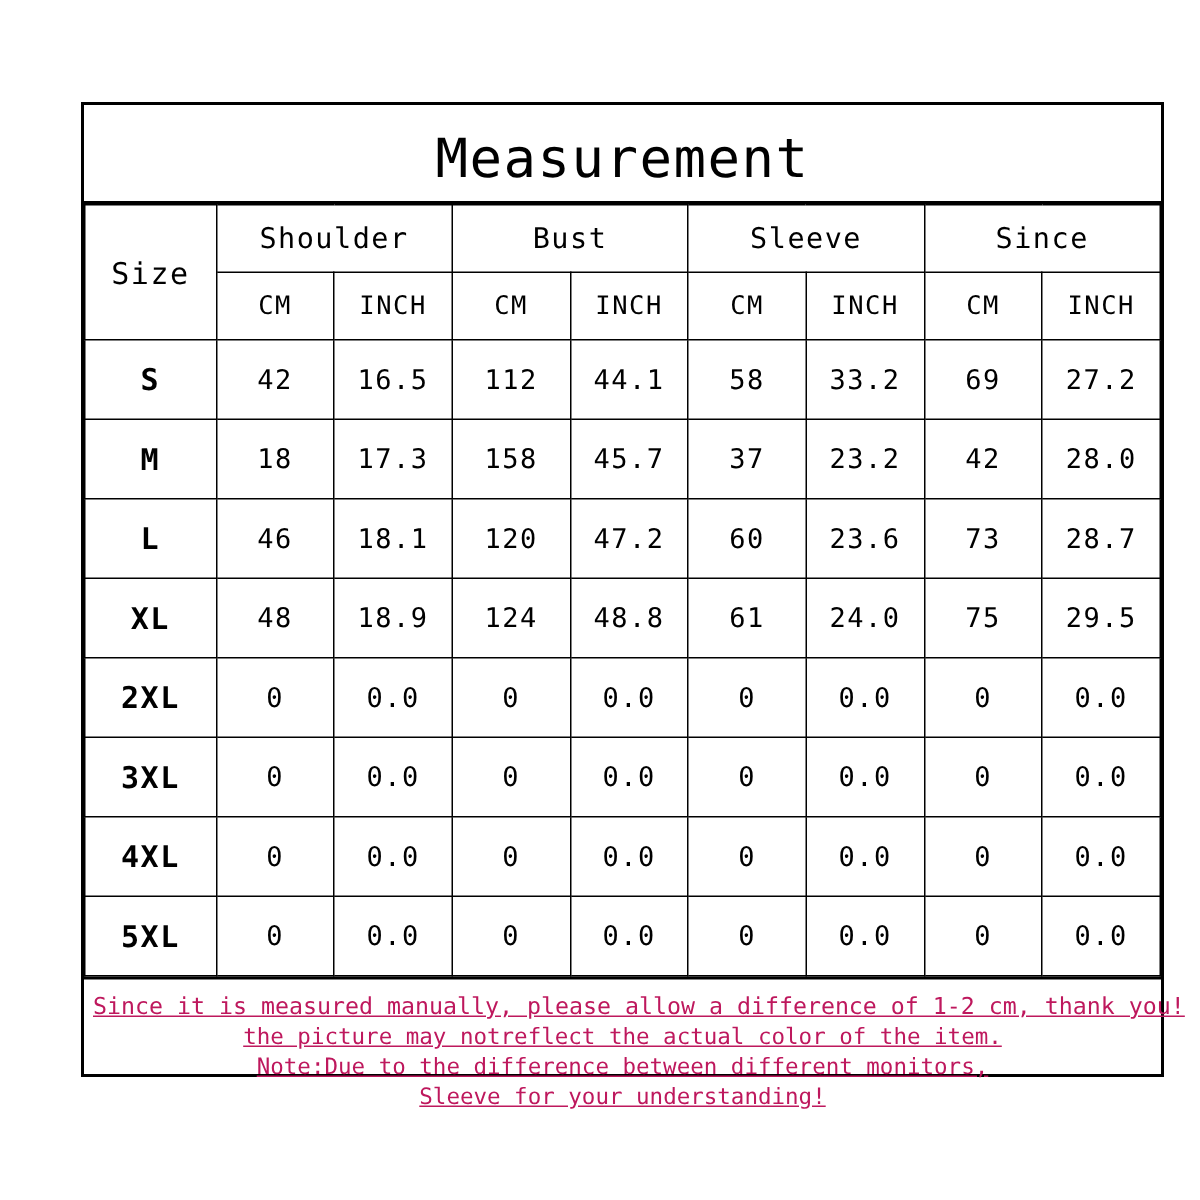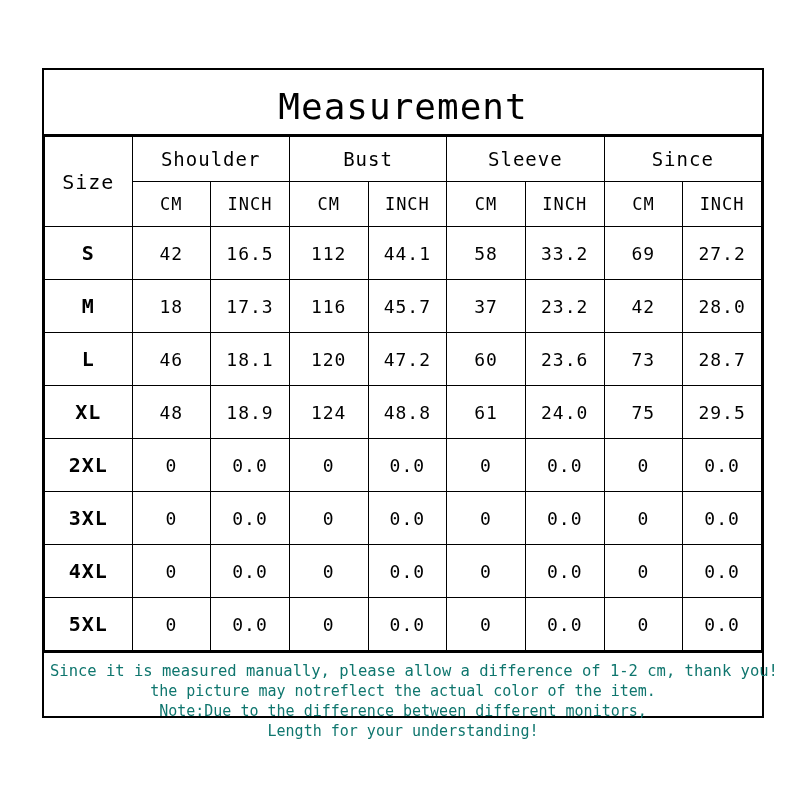--- a/index.html
+++ b/index.html
@@ -11,21 +11,21 @@
     font-family: "DejaVu Sans Mono", monospace;
   }
   #page {
     position: relative;
     width: 800px;
     height: 800px;
     background: #ffffff;
   }
   .chart-frame {
     position: absolute;
-    left: 42px;
+    left: 54px;
     top: 68px;
     width: 722px;
     height: 650px;
     border: 2px solid #000000;
     box-sizing: border-box;
     background: #ffffff;
   }
   .title {
     text-align: center;
     font-family: "DejaVu Sans Mono", monospace;
@@ -83,23 +83,24 @@
   }
   .notes {
     text-align: center;
     padding: 8px 6px 6px 6px;
     border-top: 2px solid #000000;
   }
   .notes div {
     font-family: "DejaVu Sans Mono", monospace;
     font-size: 15px;
     line-height: 20px;
-    color: #0f766e;
+    color: #be185d;
     letter-spacing: 0px;
     white-space: nowrap;
+    text-decoration: underline;
   }
   .notes div.n1 { font-size: 15.5px; }
 </style>
 </head>
 <body>
 
 <div id="page">
   <div class="chart-frame">
 
     <div class="title">Measurement</div>
@@ -144,21 +145,21 @@
           <td class="cell">44.1</td>
           <td class="cell">58</td>
           <td class="cell">33.2</td>
           <td class="cell">69</td>
           <td class="cell">27.2</td>
         </tr>
         <tr>
           <td class="row-label">M</td>
           <td class="cell">18</td>
           <td class="cell">17.3</td>
-          <td class="cell">116</td>
+          <td class="cell">158</td>
           <td class="cell">45.7</td>
           <td class="cell">37</td>
           <td class="cell">23.2</td>
           <td class="cell">42</td>
           <td class="cell">28.0</td>
         </tr>
         <tr>
           <td class="row-label">L</td>
           <td class="cell">46</td>
           <td class="cell">18.1</td>
@@ -224,17 +225,17 @@
           <td class="cell">0</td>
           <td class="cell">0.0</td>
         </tr>
       </tbody>
     </table>
 
     <div class="notes">
       <div class="n1">Since it is measured manually, please allow a difference of 1-2 cm, thank you!</div>
       <div>the picture may notreflect the actual color of the item.</div>
       <div>Note:Due to the difference between different monitors,</div>
-      <div>Length for your understanding!</div>
+      <div>Sleeve for your understanding!</div>
     </div>
 
   </div>
 </div>
 
 </body></html>

